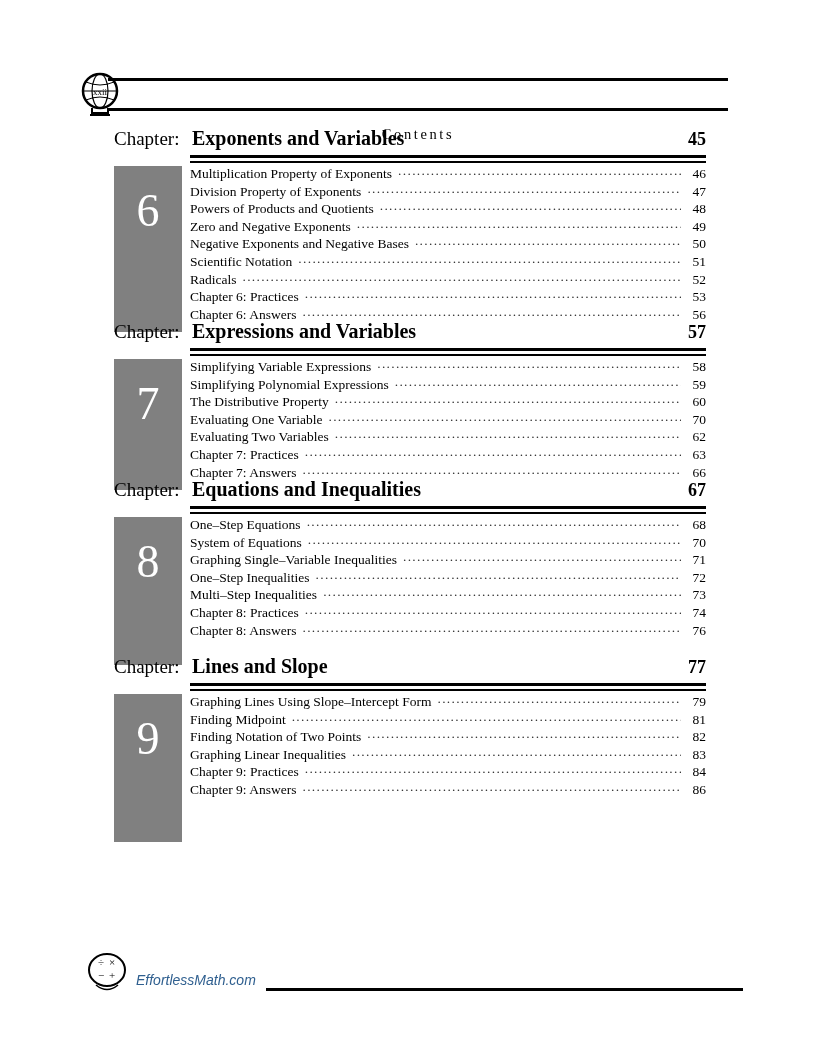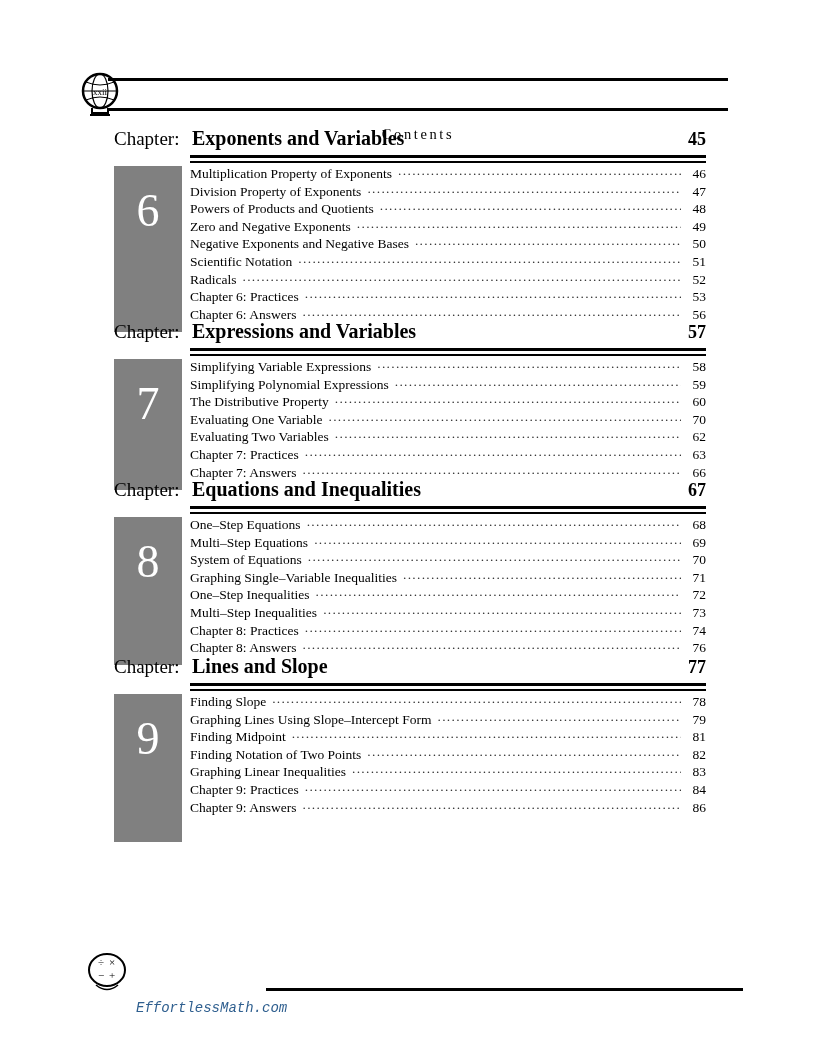--- a/index.html
+++ b/index.html
@@ -186,22 +186,21 @@
     width: 46px;
     height: 50px;
   }
   .footer-text {
     position: absolute;
     left: 58px;
     top: 24px;
     font-size: 14px;
     font-style: italic;
     color: #2f5f8f;
-    font-family: Liberation Mono, monospace;
-    margin-top: 28px;
+    font-family: Liberation Sans, sans-serif;
   }
   .footer-rule {
     position: absolute;
     left: 188px;
     top: 40px;
     width: 477px;
     height: 2.5px;
     background: #000;
   }
 </style>
@@ -352,25 +351,20 @@
     <div class="num-box" style="height:148px;">
       <span>8</span>
     </div>
     <div class="toc-list">
       <div class="toc-row">
         <span class="toc-label">One–Step Equations</span>
         <span class="toc-dots"></span>
         <span class="toc-page">68</span>
       </div>
       <div class="toc-row">
-        <span class="toc-label">Multi–Step Equations</span>
-        <span class="toc-dots"></span>
-        <span class="toc-page">69</span>
-      </div>
-      <div class="toc-row">
         <span class="toc-label">System of Equations</span>
         <span class="toc-dots"></span>
         <span class="toc-page">70</span>
       </div>
       <div class="toc-row">
         <span class="toc-label">Graphing Single–Variable Inequalities</span>
         <span class="toc-dots"></span>
         <span class="toc-page">71</span>
       </div>
       <div class="toc-row">
@@ -403,25 +397,20 @@
     <div class="chap-title">Lines and Slope</div>
     <div class="chap-page">77</div>
     <div class="chap-rule-thick" style="top:27px;"></div>
     <div class="chap-rule-thin" style="top:33px;"></div>
   </div>
   <div class="chap-body" style="height:148px; margin-top:8px;">
     <div class="num-box" style="height:148px;">
       <span>9</span>
     </div>
     <div class="toc-list">
-      <div class="toc-row">
-        <span class="toc-label">Finding Slope</span>
-        <span class="toc-dots"></span>
-        <span class="toc-page">78</span>
-      </div>
       <div class="toc-row">
         <span class="toc-label">Graphing Lines Using Slope–Intercept Form</span>
         <span class="toc-dots"></span>
         <span class="toc-page">79</span>
       </div>
       <div class="toc-row">
         <span class="toc-label">Finding Midpoint</span>
         <span class="toc-dots"></span>
         <span class="toc-page">81</span>
       </div>

